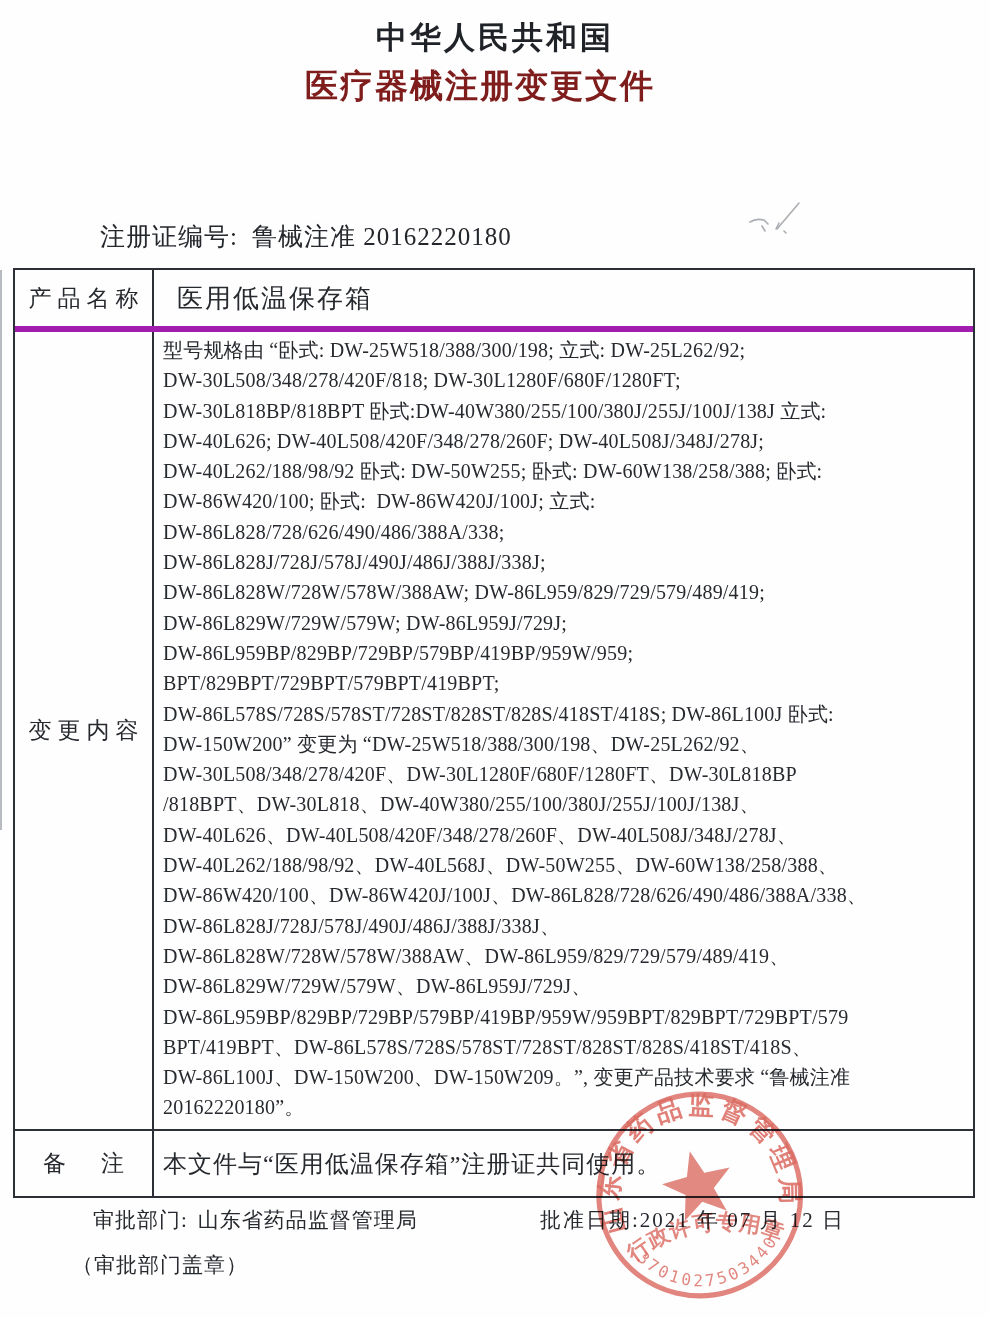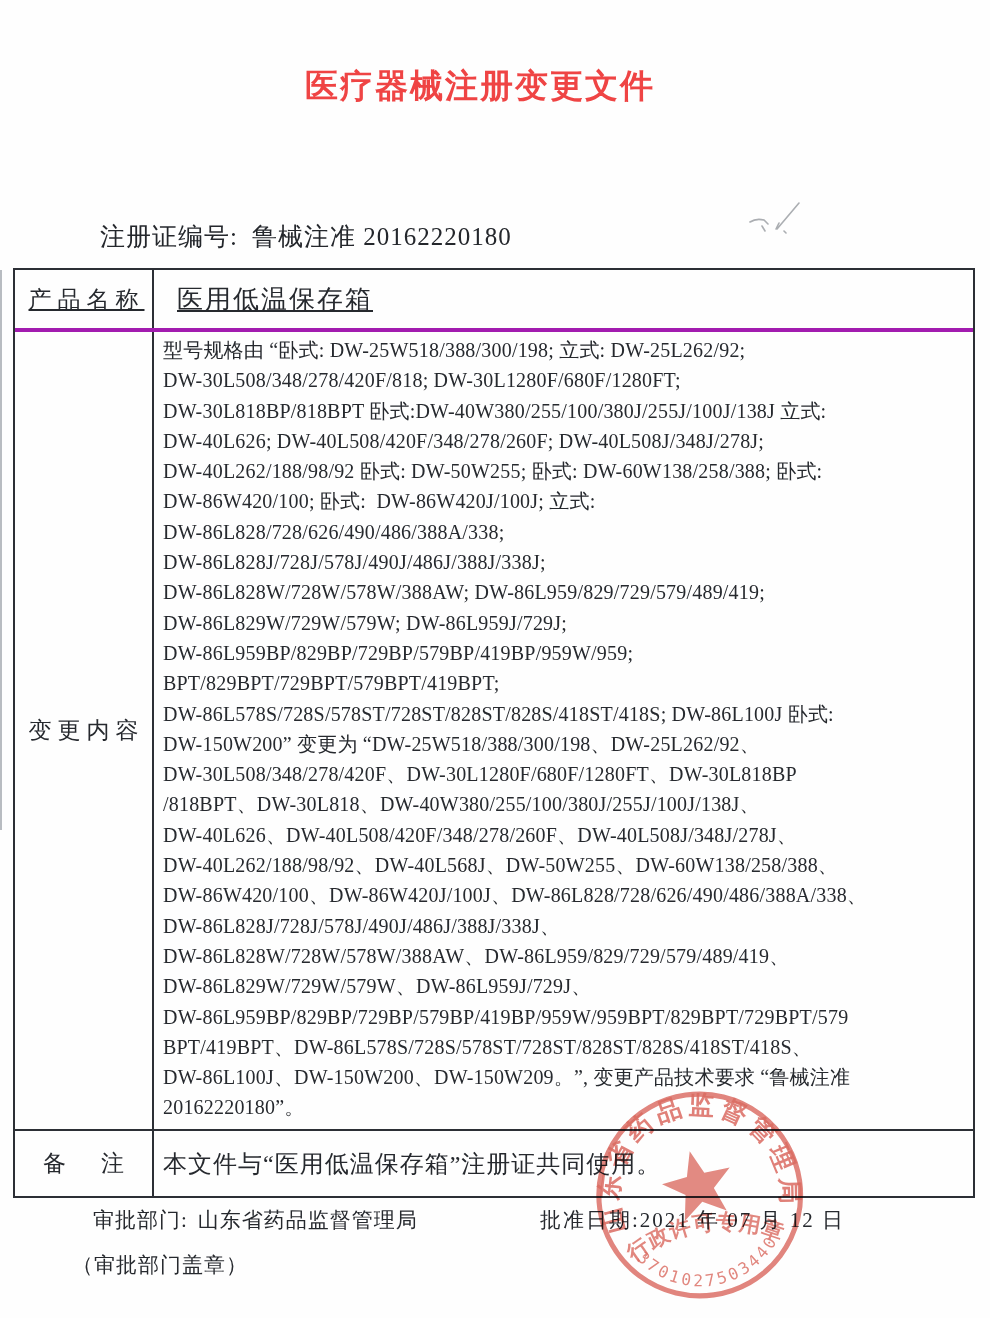--- a/index.html
+++ b/index.html
@@ -13,37 +13,37 @@
     overflow:hidden;
   }
   .title1{
     position:absolute;top:17px;left:0;width:990px;
     text-align:center;font-size:31px;font-weight:600;letter-spacing:3px;
     color:#1f2227;
   }
   .title2{
     position:absolute;top:64px;left:0;width:960px;
     text-align:center;font-size:33px;font-weight:600;letter-spacing:2px;
-    color:#ef4444;
+    color:#7f1d1d;
   }
   .regline{
     position:absolute;top:220px;left:100px;
     font-size:25px;letter-spacing:1px;color:#24272c;
   }
   .regline .reg-val{margin-left:14px;margin-top:20px;}
   .pencil-mark{position:absolute;left:742px;top:192px;width:95px;height:50px;}
   .scan-edge{position:absolute;left:0;top:270px;width:2px;height:560px;background:#9aa0a6;opacity:.7;}
   
   .info-table{
     position:absolute;left:13px;top:268px;width:962px;height:930px;
     border:2px solid #2c2f35;box-sizing:border-box;
     display:flex;flex-direction:column;
   }
   .trow{display:flex;flex-direction:row;box-sizing:border-box;}
-  .trow.r1{height:62px;border-bottom:4px solid #a21caf;text-decoration:underline;}
+  .trow.r1{height:62px;border-bottom:6px solid #a21caf;}
   .trow.r2{height:799px;border-bottom:2px solid #2c2f35;}
   .trow.r3{flex:1;}
   .tlabel{
     width:139px;flex:0 0 139px;border-right:2px solid #2c2f35;box-sizing:border-box;
     display:flex;align-items:center;justify-content:center;
     font-size:23px;letter-spacing:6px;text-indent:6px;color:#26292e;
   }
   .tcontent{flex:1;box-sizing:border-box;overflow:hidden;}
   .r1 .tcontent{
     display:flex;align-items:center;padding-left:23px;
@@ -70,20 +70,21 @@
     transform:rotate(-8deg);
     mix-blend-mode:multiply;opacity:.88;
   }
   .stamp text{fill:var(--stamp-color,#d6564a);}
 </style>
 </head>
 <body>
 
 <div class="page">
 
+  <div class="title1">中华人民共和国</div>
   <div class="title2">医疗器械注册变更文件</div>
 
   <div class="regline">
     <span>注册证编号:</span><span class="reg-val">鲁械注准 20162220180</span>
   </div>
 
   <svg class="pencil-mark" viewBox="0 0 95 50">
     <path d="M8,30 q6,-4 14,-2 l4,4 m-6,2 l3,5 m12,-2 l22,-26 m-20,20 l-3,6 m8,2 l2,2" fill="none" stroke="#8f9398" stroke-width="1.6" stroke-linecap="round" opacity="0.75"></path>
   </svg>
 

